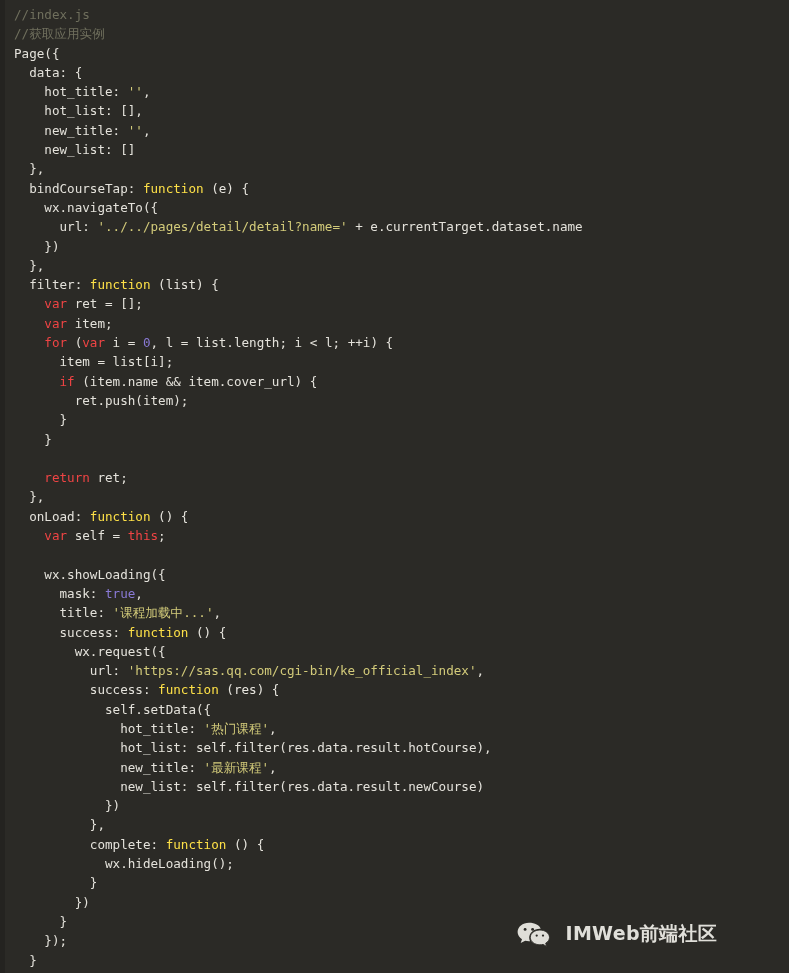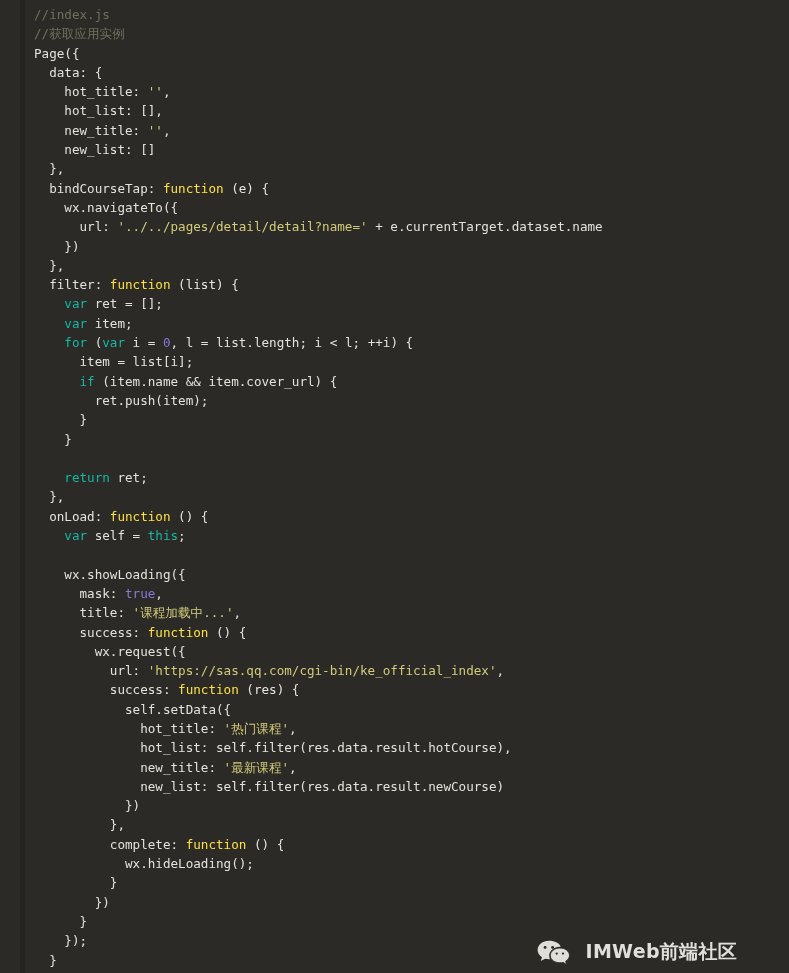--- a/index.html
+++ b/index.html
@@ -13,21 +13,20 @@
     overflow: hidden;
     font-family: "DejaVu Sans Mono", "Liberation Mono", monospace;
   }
 
   #code-viewer {
     position: relative;
     width: 741px;
     height: 973px;
     background: #2b2a26;
     box-sizing: border-box;
-    margin-left: 20px;
   }
 
   
   #gutter-strip {
     position: absolute;
     left: 0;
     top: 0;
     width: 5px;
     height: 973px;
     background: #242320;
@@ -46,30 +45,30 @@
   }
 
   .code-line {
     height: 19.3px;
     white-space: pre;
   }
 
   
   .tok-plain    { color: #e4e2db; }
   .tok-comment  { color: #6f6f5d; }
-  .tok-keyword  { color: #14b8a6; }          
+  .tok-keyword  { color: #ef4444; }          
   .tok-function { color: #fde047; }          
   .tok-string   { color: #d3cb7a; }          
   .tok-number   { color: #8a7ad6; }
 
   
   #watermark {
     position: absolute;
     right: 24px;
-    bottom: 8px;
+    bottom: 26px;
     display: flex;
     align-items: center;
     gap: 16px;
     opacity: 0.92;
   }
   #watermark .wm-text {
     font-family: "DejaVu Sans", "Liberation Sans", sans-serif;
     font-size: 19px;
     font-weight: 600;
     color: #f0efe9;

